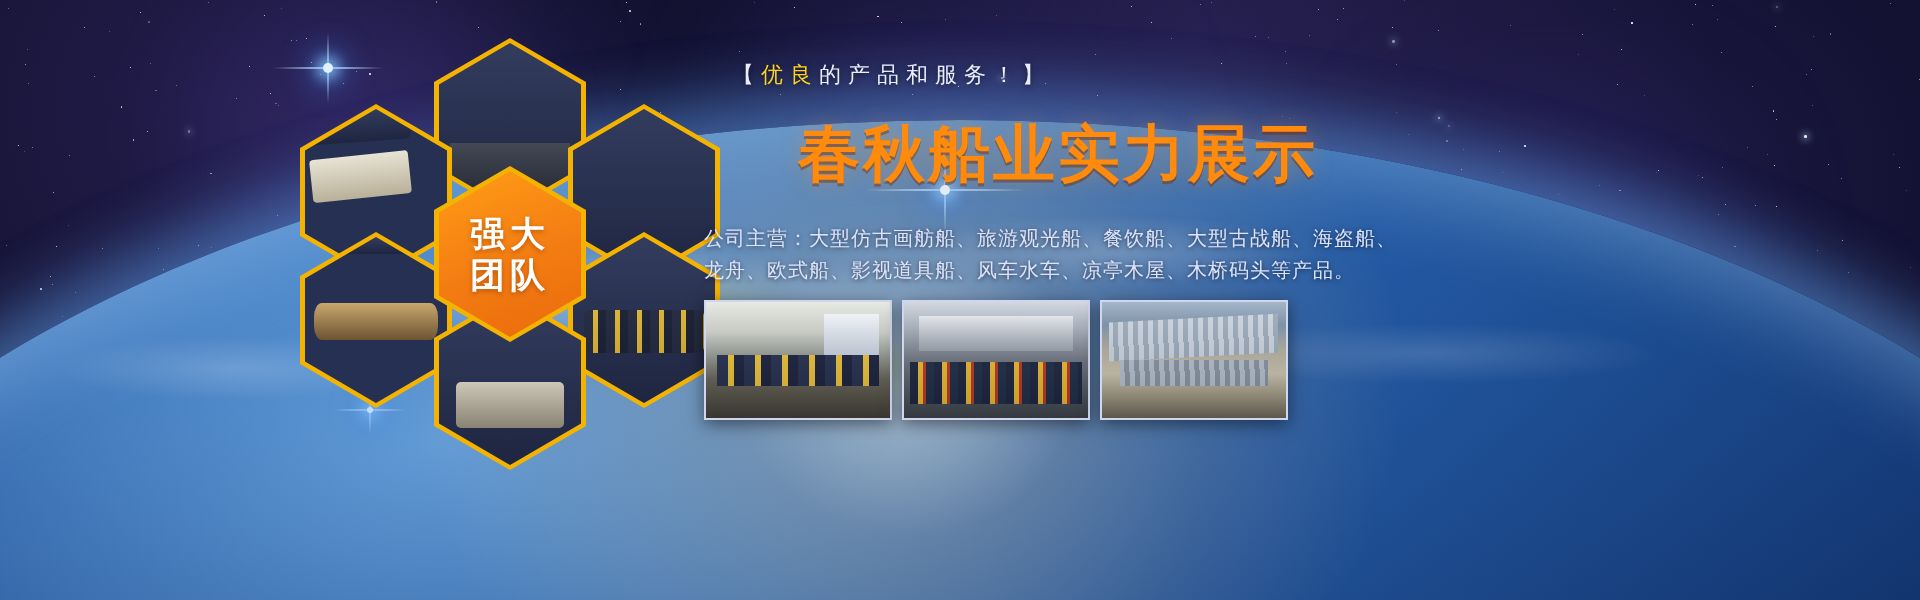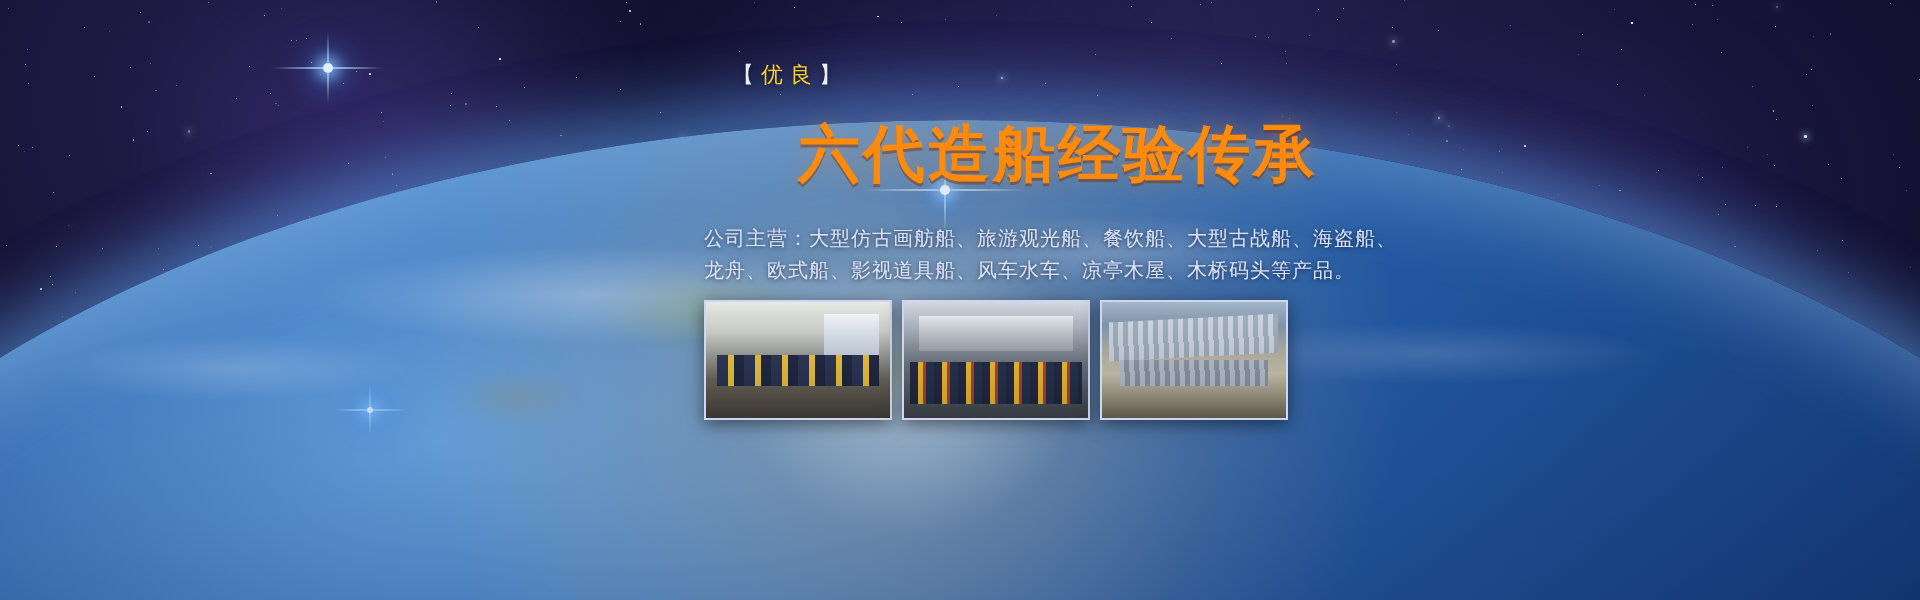--- a/index.html
+++ b/index.html
@@ -627,30 +627,58 @@
     <div class="hbar" style="width:160px;"></div>
       <div class="vbar" style="height:86px;"></div>
       <div class="core"></div>
   </div>
   <div class="sparkle" style="left:330px;top:370px;width:80px;height:80px;opacity:.8;">
     <div class="hbar" style="width:72px;"></div>
       <div class="vbar" style="height:48px;"></div>
       <div class="core" style="width:6px;height:6px;"></div>
   </div>
 
+  <div class="hexwrap">
+    <div class="hex" style="left:134px;top:0px;">
+        <div class="inner ph-shed"></div>
+      </div>
+    <div class="hex" style="left:0px;top:66px;">
+        <div class="inner ph-yard"></div>
+      </div>
+    <div class="hex" style="left:268px;top:66px;">
+        <div class="inner ph-frame"></div>
+      </div>
+    <div class="hex" style="left:0px;top:194px;">
+        <div class="inner ph-boat"></div>
+      </div>
+    <div class="hex" style="left:268px;top:194px;">
+        <div class="inner ph-meet"></div>
+      </div>
+    <div class="hex" style="left:134px;top:256px;">
+        <div class="inner ph-work"></div>
+      </div>
+
+    <div class="center-hex">
+      <div class="inner">
+        <div class="line">强大</div>
+        <div class="line">团队</div>
+      </div>
+    </div>
+  </div>
 
   <div class="content">
 
     <div class="tagline">
       <span>【</span>
       <span class="hl">优良</span>
+      <span>的产品和服务！</span>
       <span>】</span>
     </div>
 
-    <div class="title">六代造船经验传承</div>
+    <div class="title">春秋船业实力展示</div>
 
 
     <div class="desc">
       <div>公司主营：大型仿古画舫船、旅游观光船、餐饮船、大型古战船、海盗船、</div>
       <div>龙舟、欧式船、影视道具船、风车水车、凉亭木屋、木桥码头等产品。</div>
     </div>
   </div>
 
   <div class="strip">
     <div class="shot s-office">

